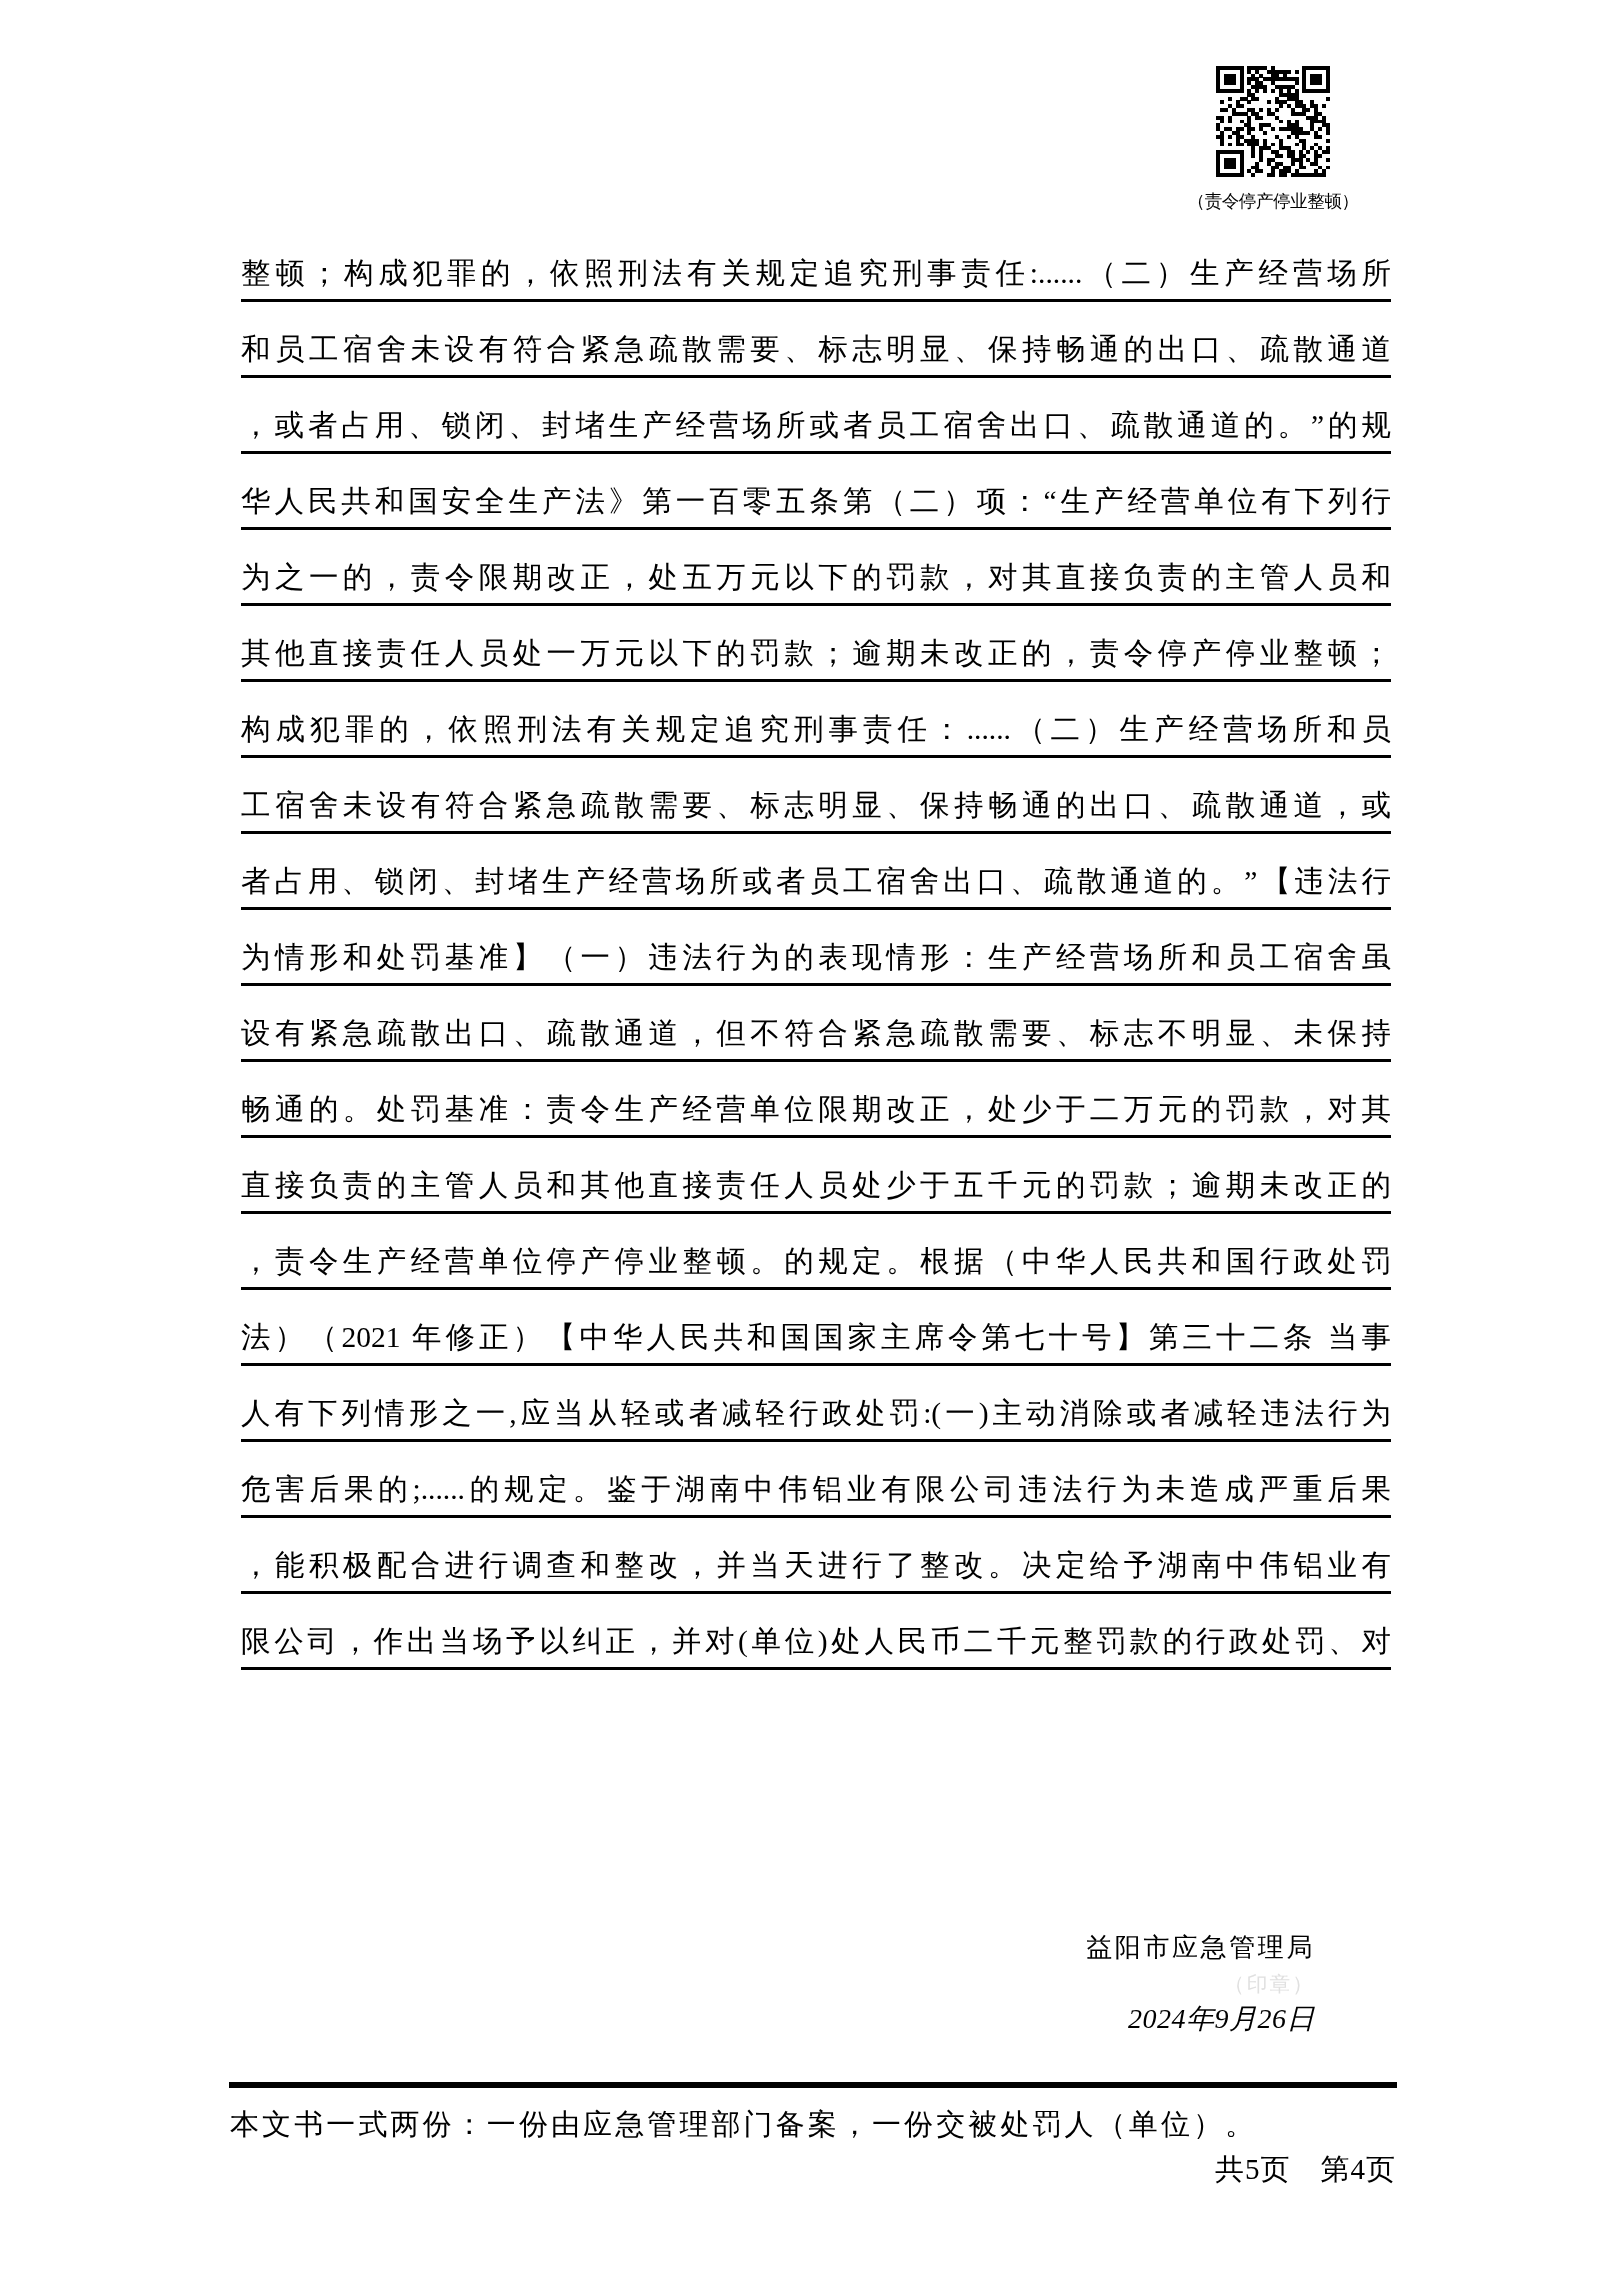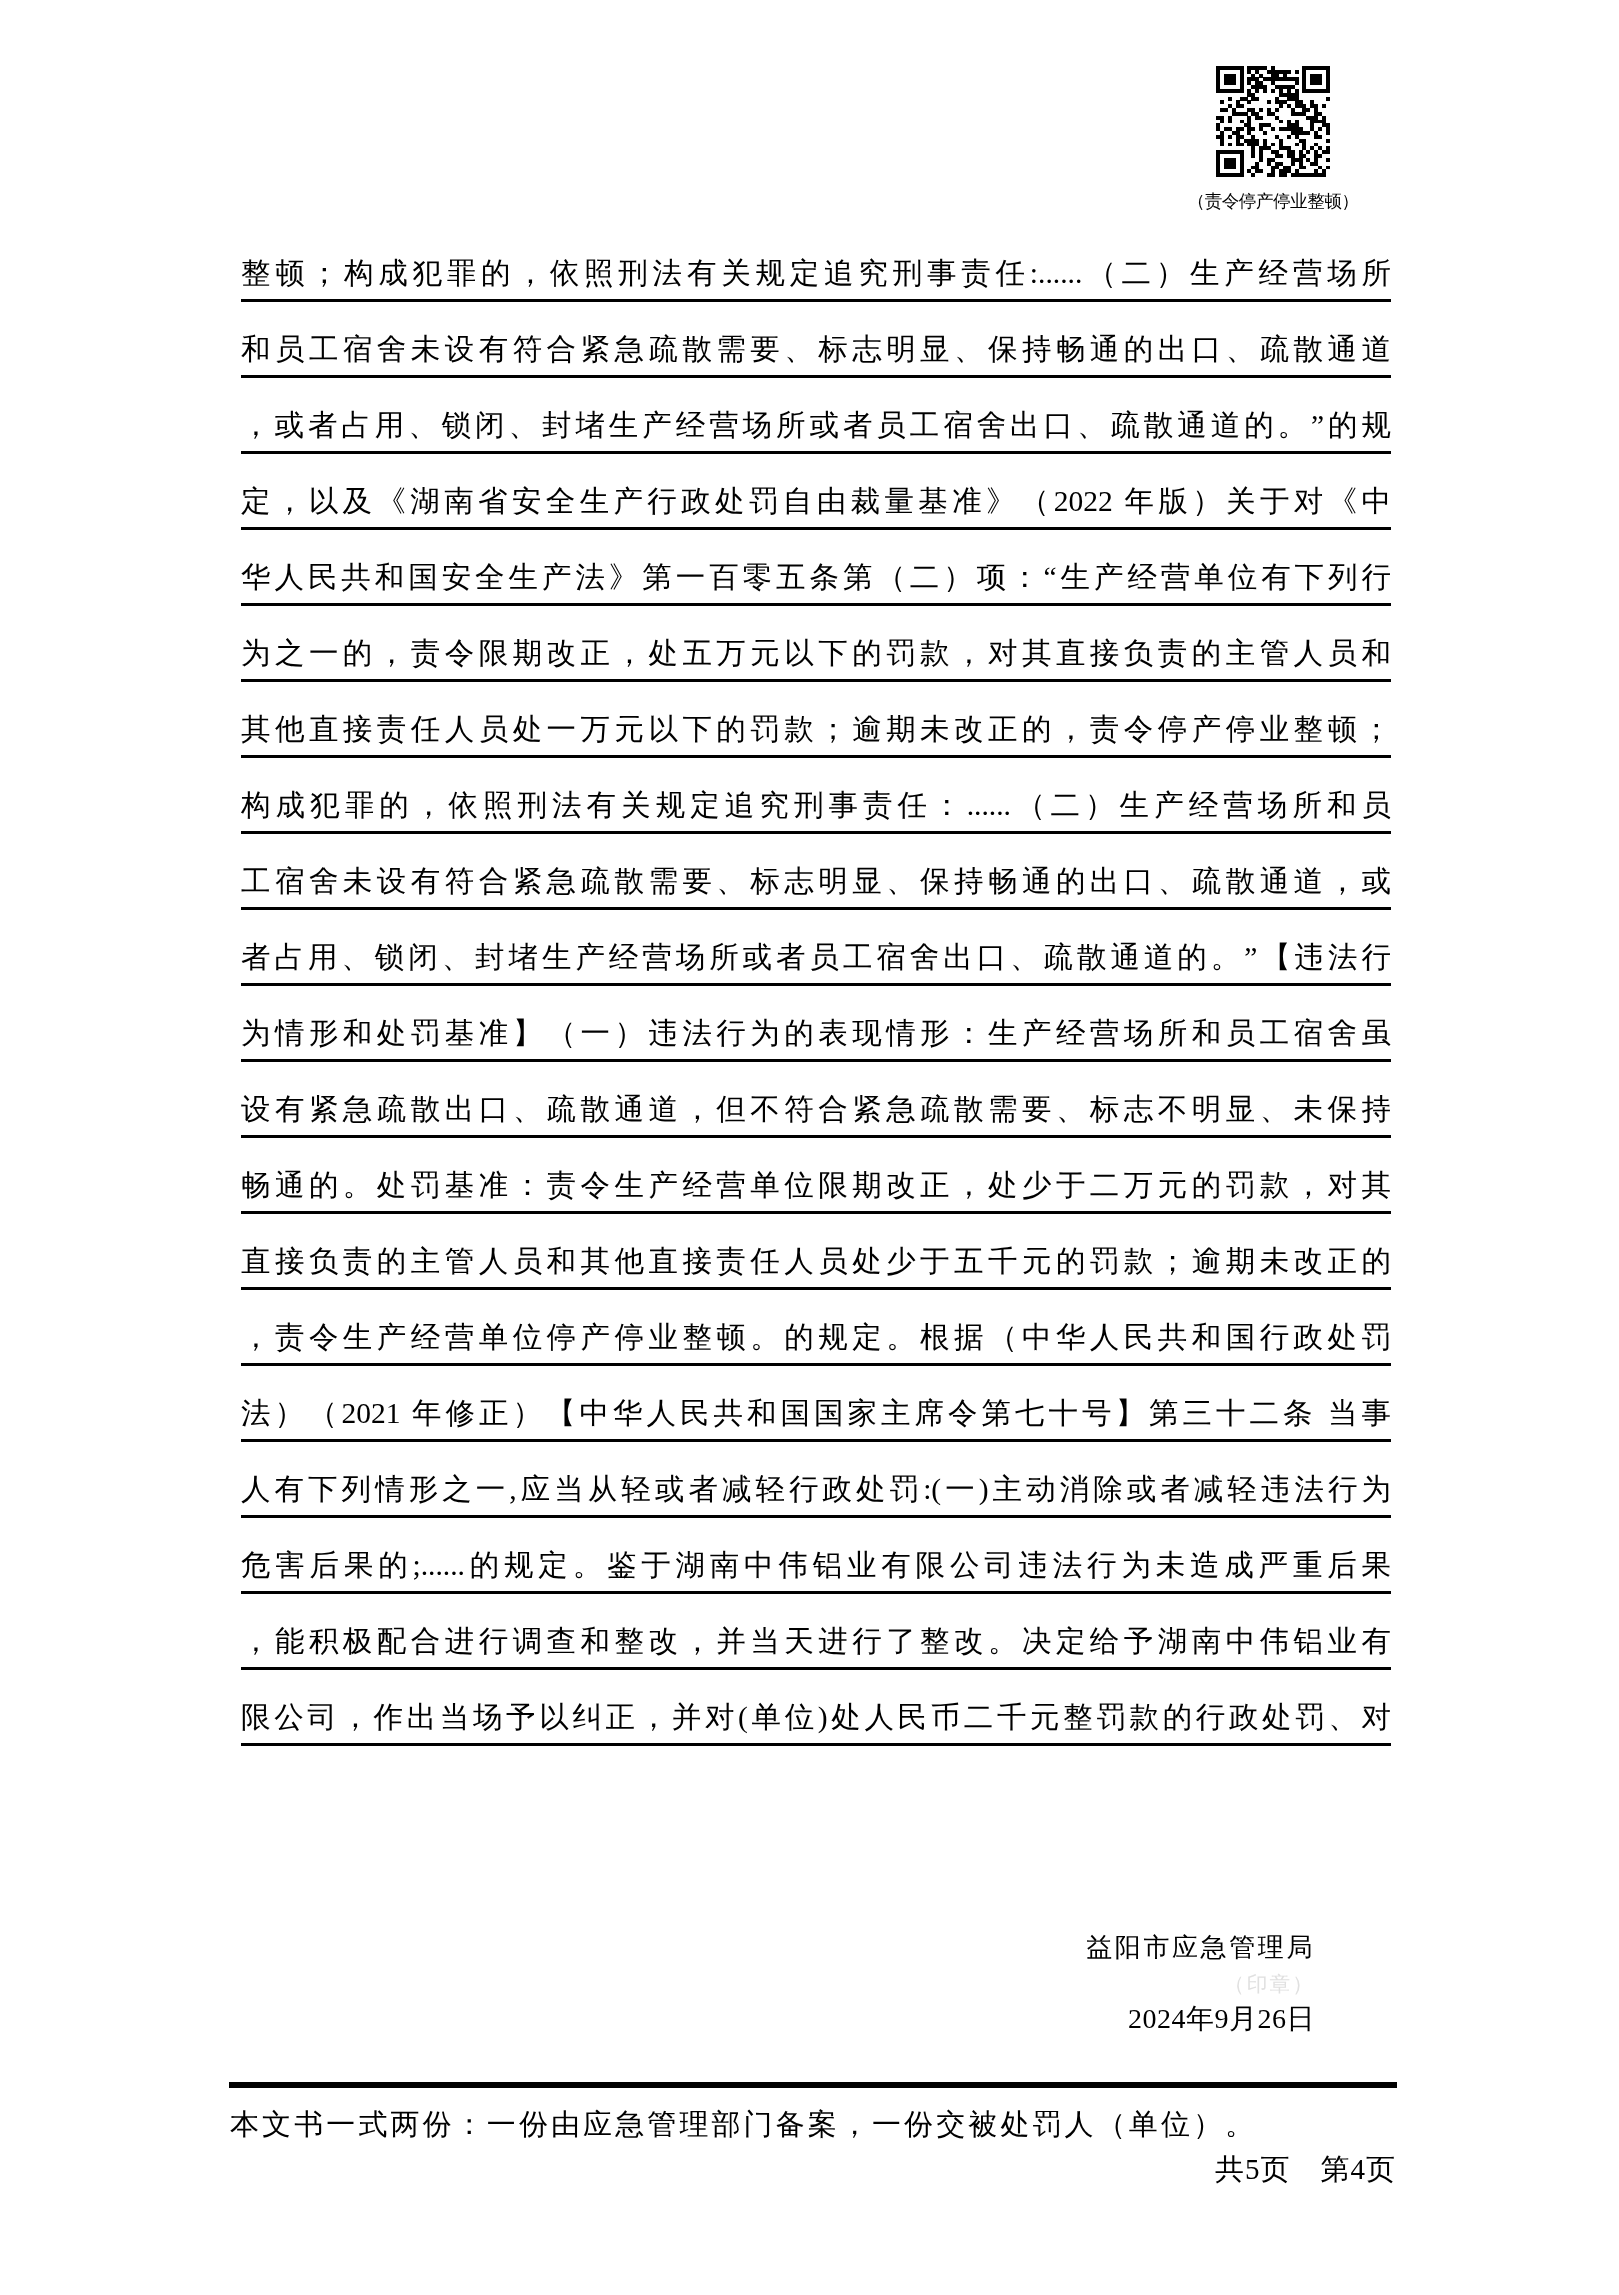--- a/index.html
+++ b/index.html
@@ -46,21 +46,21 @@
     text-align:justify;
     text-align-last:justify;
   }
   
   .signature{
     position:absolute;left:1077px;top:1930px;width:238px;
     text-align:right;
   }
   .agency{font-size:26px;letter-spacing:2.6px;white-space:nowrap;}
   .seal-hint{font-size:20.7px;letter-spacing:2.1px;color:var(--seal,#e0e0e0);margin-top:5.2px;}
-  .sig-date{font-size:28px;letter-spacing:0.5px;margin-top:2.1px;white-space:nowrap;}
+  .sig-date{font-size:28px;letter-spacing:0.5px;margin-top:2.1px;white-space:nowrap;font-style:italic;}
   
   .footer-rule{
     position:absolute;left:229px;top:2082px;width:1168px;height:6.2px;
     background:var(--ink,#000);
   }
   .footer-note{
     position:absolute;left:230px;top:2105px;
     font-size:29px;letter-spacing:3.1px;white-space:nowrap;
   }
   .page-indicator{
@@ -481,23 +481,20 @@
       <div class="body-line">
         <span>整顿；构成犯罪的，依照刑法有关规定追究刑事责任:......（二）生产经营场所</span>
       </div>
       <div class="body-line">
         <span>和员工宿舍未设有符合紧急疏散需要、标志明显、保持畅通的出口、疏散通道</span>
       </div>
       <div class="body-line">
         <span>，或者占用、锁闭、封堵生产经营场所或者员工宿舍出口、疏散通道的。”的规</span>
       </div>
       <div class="body-line">
-        <span>定，以及《湖南省安全生产行政处罚自由裁量基准》（2022 年版）关于对《中</span>
-      </div>
-      <div class="body-line">
         <span>华人民共和国安全生产法》第一百零五条第（二）项：“生产经营单位有下列行</span>
       </div>
       <div class="body-line">
         <span>为之一的，责令限期改正，处五万元以下的罚款，对其直接负责的主管人员和</span>
       </div>
       <div class="body-line">
         <span>其他直接责任人员处一万元以下的罚款；逾期未改正的，责令停产停业整顿；</span>
       </div>
       <div class="body-line">
         <span>构成犯罪的，依照刑法有关规定追究刑事责任：......（二）生产经营场所和员</span>

